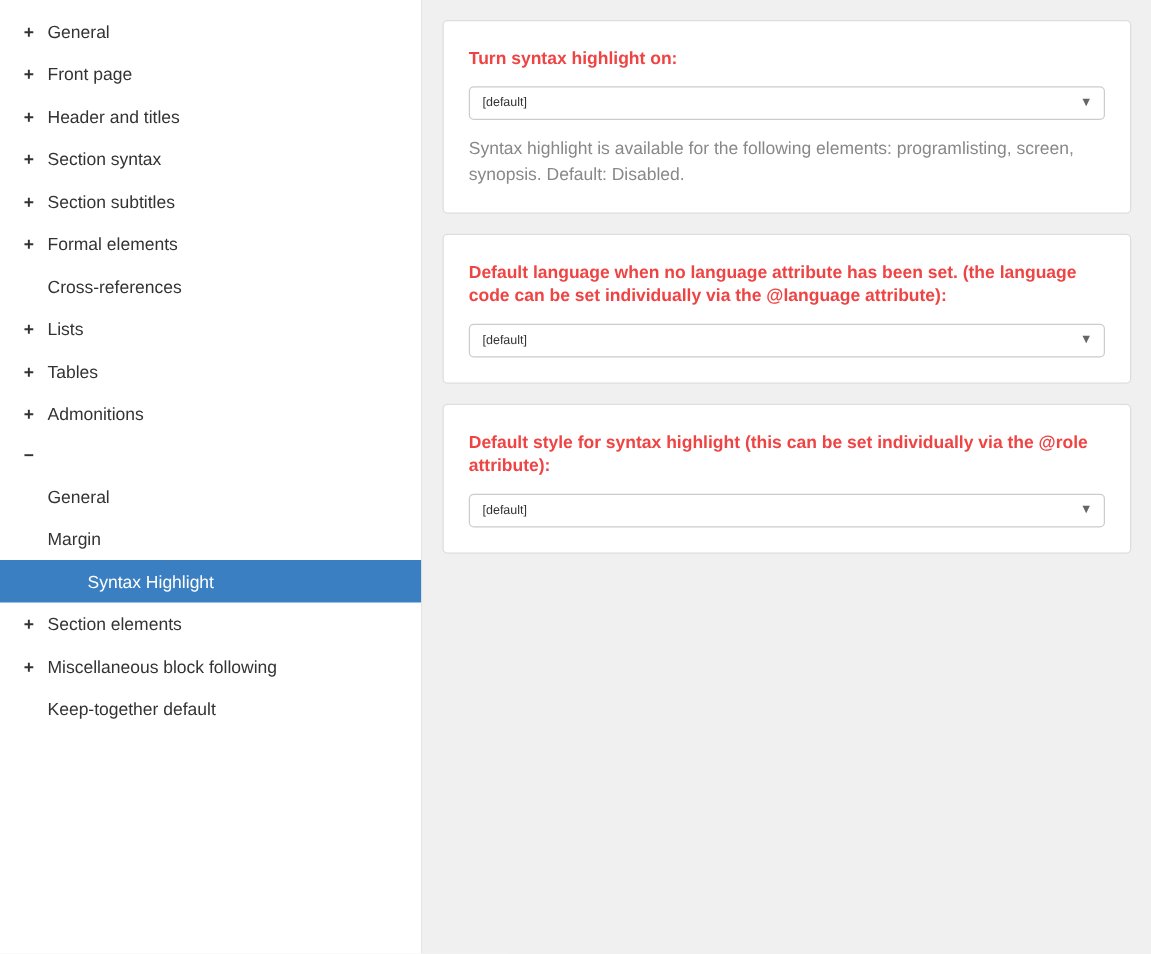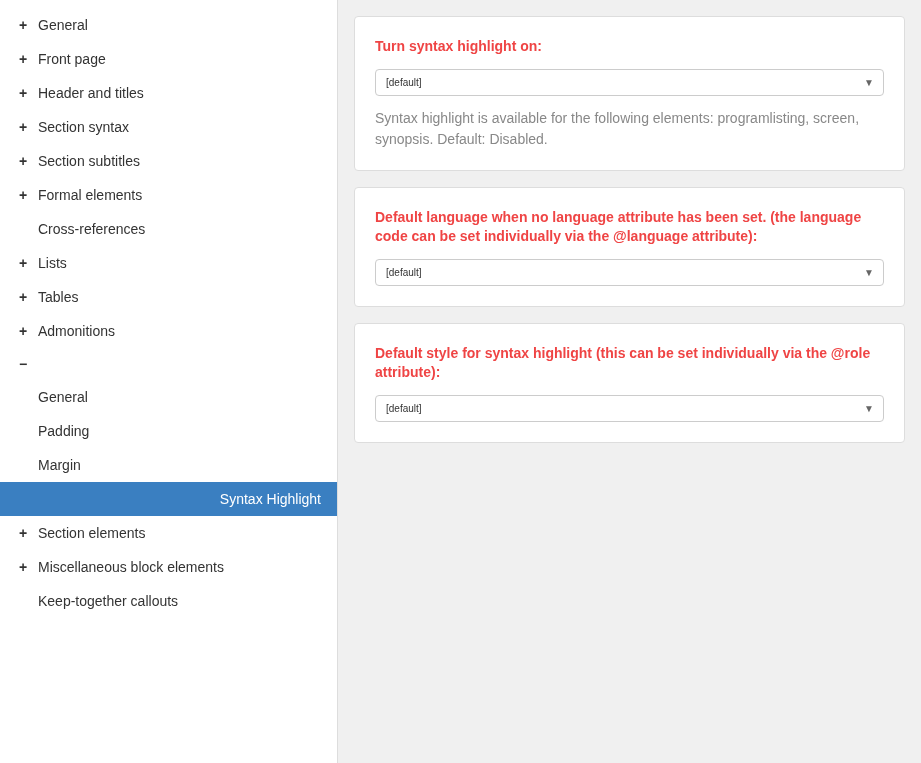--- a/index.html
+++ b/index.html
@@ -45,21 +45,20 @@
       line-height: 1;
       width: 14px;
       text-align: center;
     }
 
     .sidebar-item.indent1 {
     }
 
     .sidebar-item.indent2 {
       padding-left: 48px;
-      justify-content: flex-end;
     }
 
     
     .main {
       flex: 1;
       overflow-y: auto;
       padding: 16px;
       background: #f0f0f0;
     }
 
@@ -162,41 +161,37 @@
     </div>
     <div class="sidebar-item">
       <span class="icon">−</span>
     </div>
     <div class="sidebar-item indent1">
       <span class="icon"></span>
       <span>General</span>
     </div>
     <div class="sidebar-item indent1">
       <span class="icon"></span>
-      <span>Padding</span>
-    </div>
-    <div class="sidebar-item indent1">
-      <span class="icon"></span>
       <span>Margin</span>
     </div>
     <div class="sidebar-item indent2 active">
       <span class="icon"></span>
       <span>Syntax Highlight</span>
     </div>
     <div class="sidebar-item">
       <span class="icon">+</span>
       <span>Section elements</span>
     </div>
     <div class="sidebar-item">
       <span class="icon">+</span>
-      <span>Miscellaneous block elements</span>
+      <span>Miscellaneous block following</span>
     </div>
     <div class="sidebar-item">
       <span class="icon"></span>
-      <span>Keep-together callouts</span>
+      <span>Keep-together default</span>
     </div>
   </nav>
 
 <main class="main">
     <div class="card"><div class="card-label">Turn syntax highlight on:</div><div class="select-wrapper"><select><option value="[default]">[default]</option><option value="Enabled">Enabled</option><option value="Disabled">Disabled</option></select></div><div class="card-hint">Syntax highlight is available for the following elements: programlisting, screen, synopsis. Default: Disabled.</div></div>
     <div class="card"><div class="card-label">Default language when no language attribute has been set. (the language code can be set individually via the @language attribute):</div><div class="select-wrapper"><select><option value="[default]">[default]</option></select></div></div>
     <div class="card"><div class="card-label">Default style for syntax highlight (this can be set individually via the @role attribute):</div><div class="select-wrapper"><select><option value="[default]">[default]</option></select></div></div>
   </main>
 
 </body></html>

